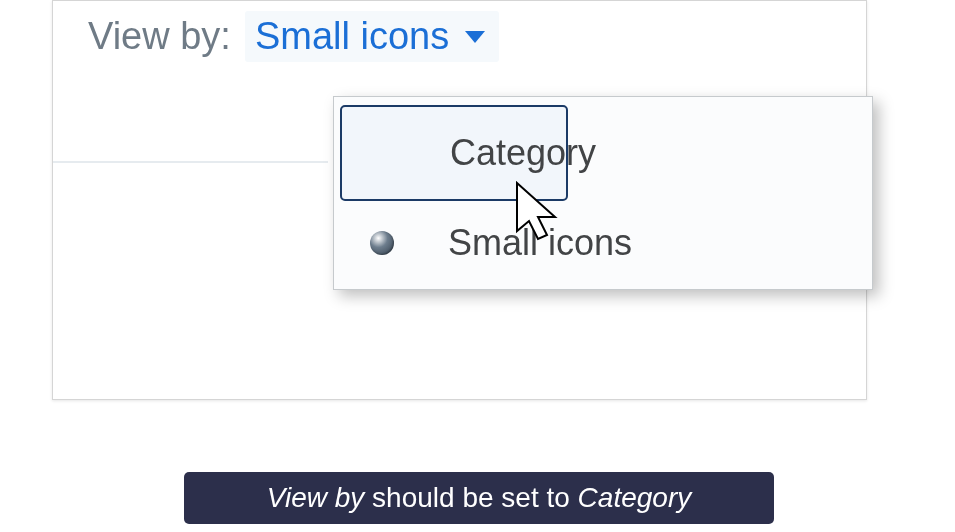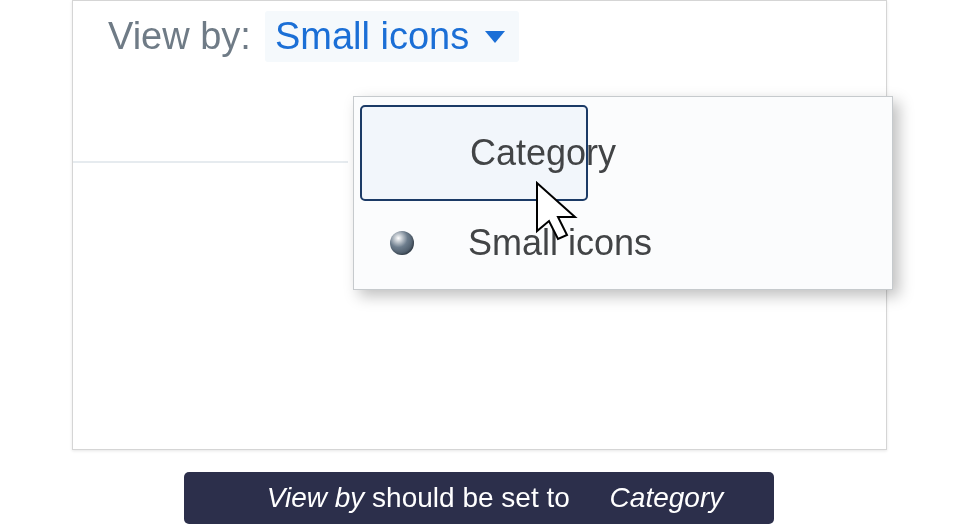--- a/index.html
+++ b/index.html
@@ -9,24 +9,24 @@
     }
     body {
       width: 955px;
       height: 532px;
       background: #ffffff;
       font-family: "Segoe UI", Arial, sans-serif;
       position: relative;
     }
     .screenshot-area {
       position: absolute;
-      left: 72px;
+      left: 52px;
       top: 0;
       width: 815px;
-      height: 450px;
+      height: 400px;
       border: 1px solid #d5d5d5;
       background: #ffffff;
       box-shadow: 0 1px 3px rgba(0,0,0,0.1);
     }
     .topbar {
       position: absolute;
       top: 10px;
       left: 35px;
       display: flex;
       align-items: center;
@@ -124,21 +124,20 @@
       background: #2c2f4b;
       color: #ffffff;
       border-radius: 5px;
       padding: 10px 20px;
       font-size: 28px;
       text-align: center;
       font-family: "Segoe UI", Arial, sans-serif;
     }
     .caption .em {
       font-style: italic;
-      margin-left: 32px;
     }
   </style>
 </head>
 <body>
 
 <div class="screenshot-area">
 
   <div class="topbar">
     <span class="viewby-label">View by:</span>
     <div class="dropdown-toggle">

